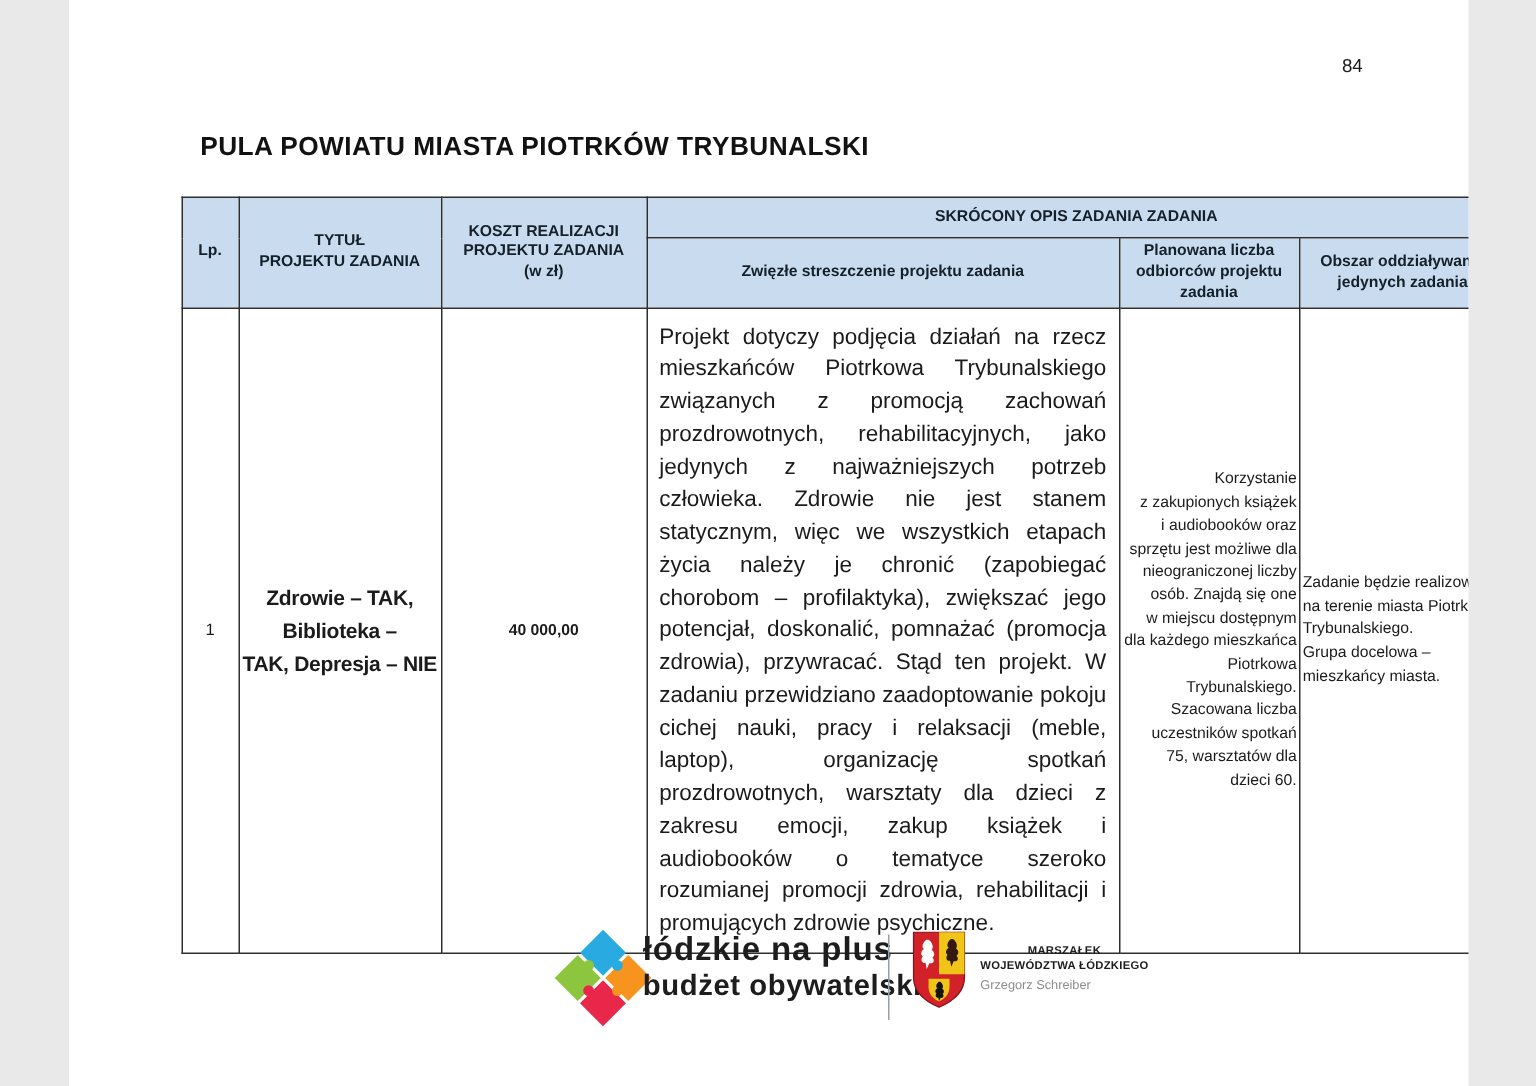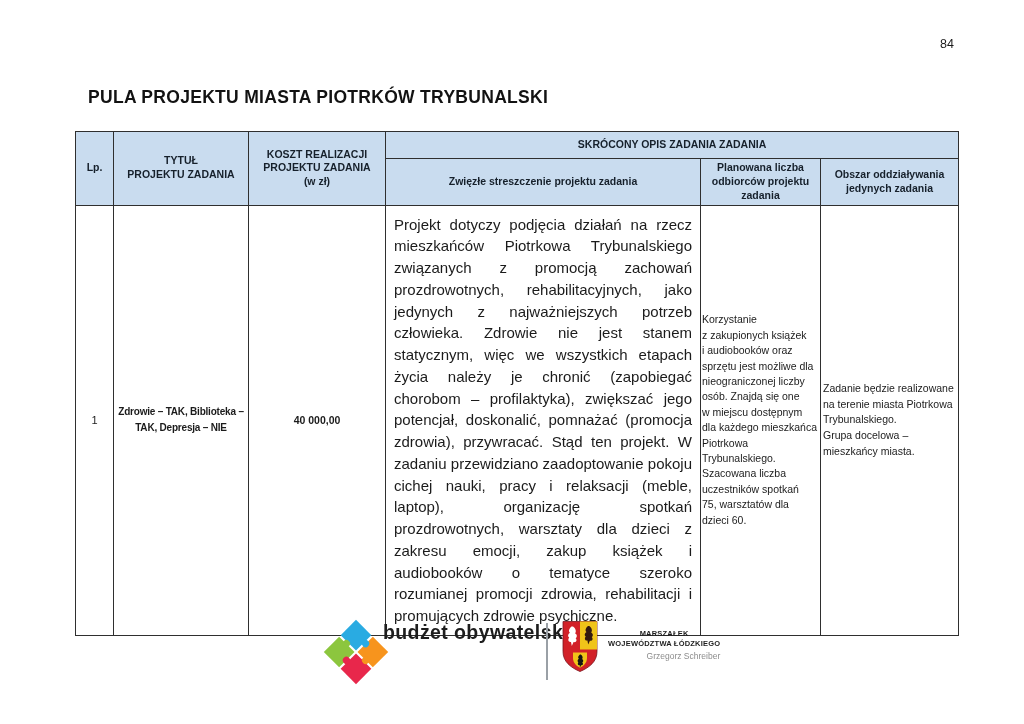--- a/index.html
+++ b/index.html
@@ -7,21 +7,21 @@
     --border:#2f2f2f;
     --puzzle-blue:#29abe2;
     --puzzle-orange:#f7941d;
     --puzzle-green:#8cc63e;
     --puzzle-red:#e8274b;
     --shield-red:#d22128;
     --shield-yellow:#f0c419;
   }
   html,body{margin:0;padding:0;background:#e9e9e9;}
   #page{
-    position:relative;width:1024px;height:724px;background:#ffffff;
+    position:relative;width:933px;height:724px;background:#ffffff;
     font-family:"Liberation Sans",sans-serif;color:#1b1b1b;overflow:hidden;
     margin:0 auto;
   }
   .page-number{position:absolute;top:37px;right:70px;font-size:12.5px;color:#1c1c1c;}
   .doc-title{
     position:absolute;left:88px;top:87px;font-size:17.5px;font-weight:700;
     letter-spacing:.3px;color:#121212;white-space:nowrap;
   }
   table.projects{
     position:absolute;left:75px;top:131px;width:883px;table-layout:fixed;
@@ -30,49 +30,49 @@
   table.projects th,table.projects td{
     border:1px solid var(--border);vertical-align:middle;overflow:hidden;
   }
   table.projects th{
     background:var(--header-bg);font-weight:700;font-size:10.5px;line-height:1.32;
     text-align:center;white-space:pre-line;padding:2px;color:#16202b;
   }
   tr.hrow1{height:27px;} tr.hrow2{height:44px;} tr.drow{height:235px;}
   td.c-lp{text-align:center;font-size:11px;}
   td.c-title{
-    text-align:center;font-weight:700;font-size:10px;white-space:pre-line;
+    text-align:center;font-weight:700;font-size:14px;white-space:pre-line;
     letter-spacing:-.2px;line-height:1.6;padding:0 1px;
   }
   td.c-cost{text-align:center;font-weight:700;font-size:10.5px;}
   td.c-summary{text-align:justify;font-size:15px;line-height:1.45;padding:8px;}
-  td.c-recipients{text-align:left;font-size:10.5px;line-height:1.47;white-space:pre-line;padding:0 1px;margin-left:21px;}
+  td.c-recipients{text-align:right;font-size:10.5px;line-height:1.47;white-space:pre-line;padding:0 1px;margin-left:21px;}
   td.c-area{text-align:left;font-size:10.5px;line-height:1.5;white-space:pre-line;padding:0 2px;margin-left:44px;}
 
   
   .puzzle-logo{position:absolute;left:320px;top:616px;width:72px;height:72px;}
   .puzzle-logo .p-blue{fill:var(--puzzle-blue);} .puzzle-logo .p-orange{fill:var(--puzzle-orange);}
   .puzzle-logo .p-green{fill:var(--puzzle-green);} .puzzle-logo .p-red{fill:var(--puzzle-red);}
   .logo-text{position:absolute;left:383px;top:621px;color:#1d1d1d;}
   .logo-line1{font-size:22px;font-weight:700;letter-spacing:.6px;line-height:1.12;}
   .logo-line2{font-size:19.5px;font-weight:700;letter-spacing:.4px;line-height:1.15;}
   .logo-divider{position:absolute;left:546px;top:623px;width:1.5px;height:57px;background:#9aa0a6;}
   .coat-of-arms{position:absolute;left:561px;top:620px;width:38px;height:53px;}
   .marshal-block{position:absolute;left:608px;top:629px;}
   .marshal-line{font-size:7.5px;font-weight:700;letter-spacing:.2px;line-height:1.3;color:#1d1d1d;text-align:center;}
-  .marshal-name{font-size:8.5px;color:#8c8c8c;margin-top:2px;text-align:right;}
+  .marshal-name{font-size:8.5px;color:#8c8c8c;margin-top:2px;}
 </style>
 </head>
 <body>
 
 <div id="page">
 
   <div class="page-number">84</div>
 
-  <div class="doc-title">PULA PROJEKTU MIASTA PIOTRKÓW TRYBUNALSKI</div>
+  <div class="doc-title">PULA POWIATU MIASTA PIOTRKÓW TRYBUNALSKI</div>
 
   <table class="projects">
     <colgroup>
       <col style="width:38px">
         <col style="width:135px">
         <col style="width:137px">
       <col style="width:315px">
         <col style="width:120px">
         <col style="width:138px">
     </colgroup>
@@ -132,20 +132,21 @@
       <rect class="p-green" x="12.5" y="35" width="20.5" height="20.5"></rect>
       <rect class="p-red" x="35" y="35" width="20.5" height="20.5"></rect>
       <circle class="p-blue" cx="34.8" cy="22" r="3.4"></circle>
       <circle class="p-green" cx="22" cy="34.8" r="3.4"></circle>
       <circle class="p-orange" cx="46" cy="33.2" r="3.4"></circle>
       <circle class="p-red" cx="33.2" cy="46" r="3.4"></circle>
     </g>
   </svg>
 
   <div class="logo-text">
+    <div class="logo-line1">łódzkie na plus</div>
     <div class="logo-line2">budżet obywatelski</div>
   </div>
 
   <div class="logo-divider"></div>
 
   <svg class="coat-of-arms" viewBox="0 0 38 52" xmlns="http://www.w3.org/2000/svg" aria-hidden="true">
     <path d="M2 1 H36 V31 C36 41 28.5 47 19 51 C9.5 47 2 41 2 31 Z" fill="var(--shield-red)" stroke="#7a1520" stroke-width="0.8"></path>
     <path d="M19 1 H36 V29 H19 Z" fill="var(--shield-yellow)"></path>
     <path d="M12 32 H26 V37.5 C26 42.5 22.5 45.5 19 47.2 C15.5 45.5 12 42.5 12 37.5 Z" fill="var(--shield-yellow)"></path>
     <path d="M10.5 6 C8 8 7.2 11 9 12.2 C7 13.2 6.4 16 8.2 17 C6.6 19 7.4 22 10 21.4 L10.8 25.5 L12.6 21.6 C15.4 22.4 16.4 19.6 14.6 17.8 C16.6 16.6 16 13.6 14 12.8 C15.8 11.4 14.6 7.6 12 6 Z" fill="#ffffff"></path>

